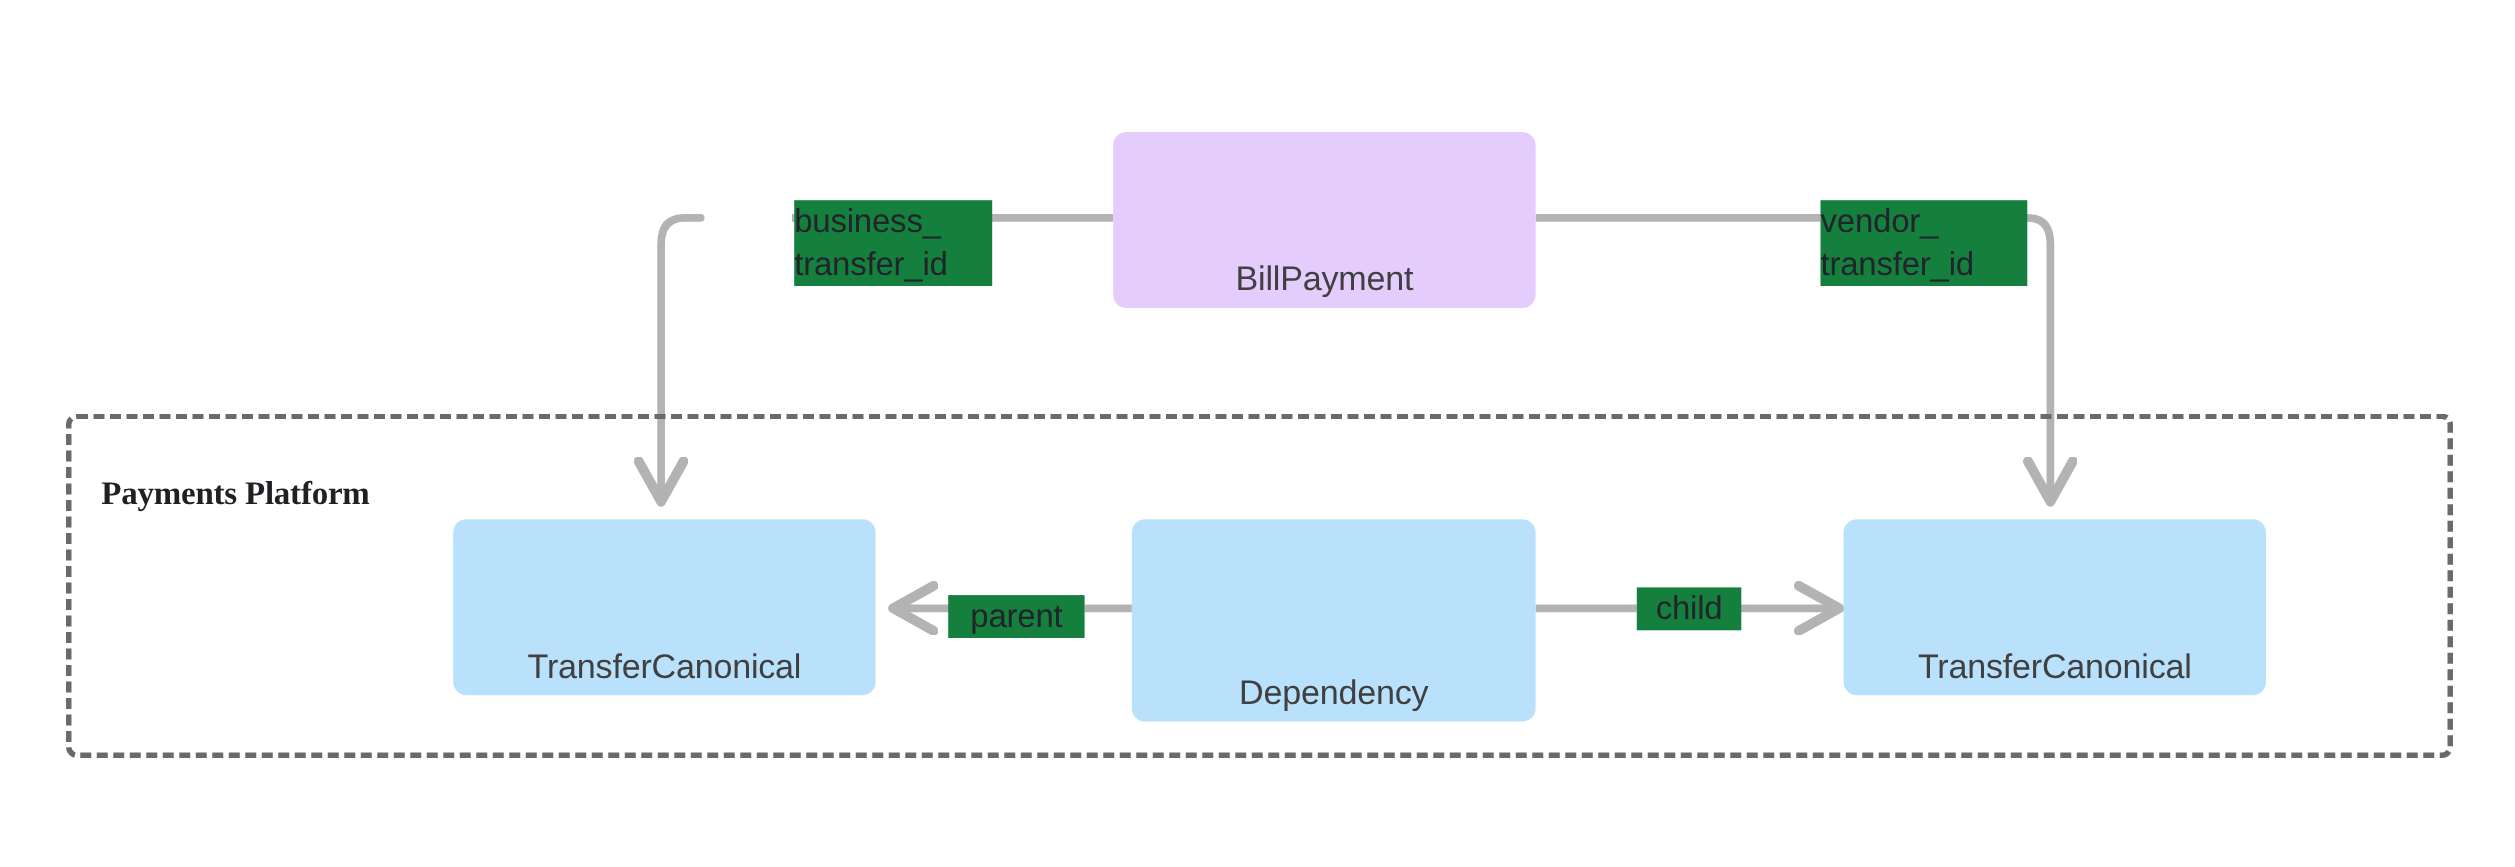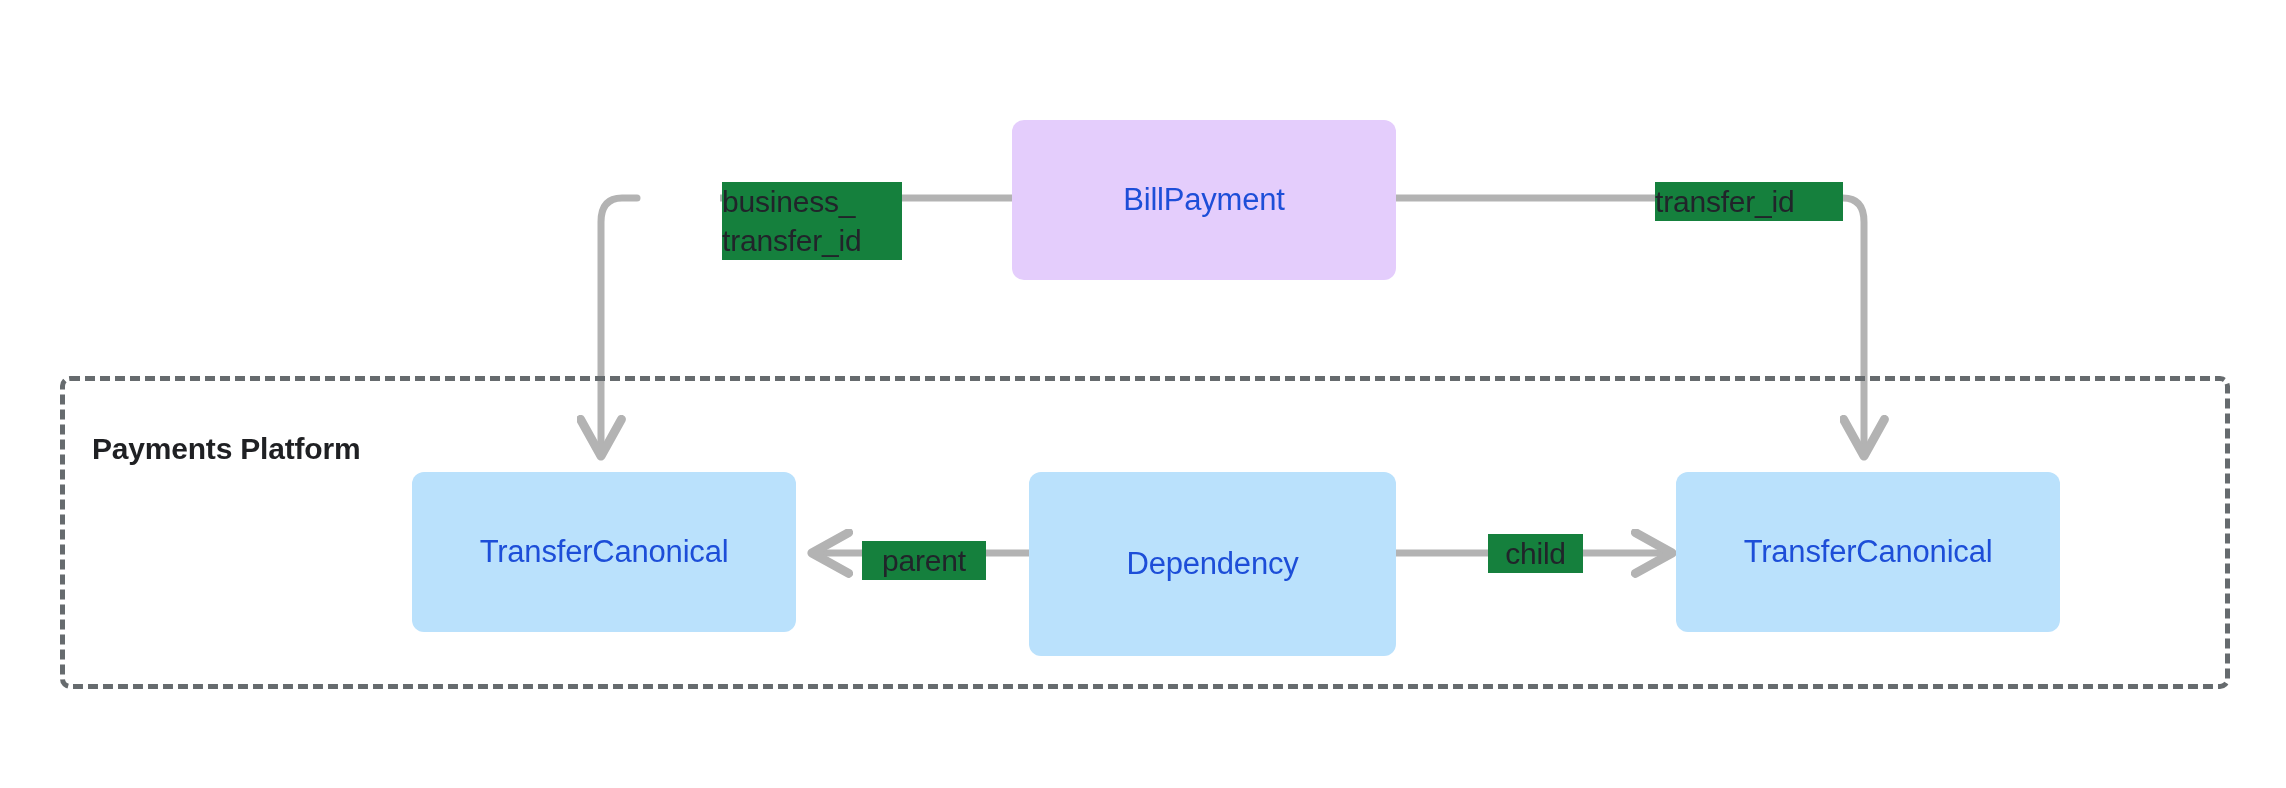--- a/index.html
+++ b/index.html
@@ -34,32 +34,33 @@
     border-radius: 10px;
     background: transparent;
   }
   .group-label {
     position: absolute;
     font-size: 30px;
     font-weight: bold;
     color: #1f2023;
     letter-spacing: -0.2px;
     white-space: nowrap;
+    font-family: Liberation Serif, serif;
   }
   
   .node {
     position: absolute;
     display: flex;
-    align-items: center;
+    align-items: flex-end;
     justify-content: center;
     text-align: center;
     border-radius: 12px;
     font-size: 31px;
     line-height: 1.30;
-    color: #1d4ed8;
+    color: #404040;
     letter-spacing: -0.2px;
     padding: 6px 10px;
   }
   .node-purple { background: #e4cdfc; }
   .node-blue   { background: #bae1fc; }
   .node-line { display: block; }
   
   .edge-label {
     position: absolute;
     font-size: 30px;
@@ -132,20 +133,21 @@
       <span class="node-line">TransferCanonical</span>
     </div>
   </div>
 
   <div class="edge-label" style="left:722px; top:158px; width:180px;">
     <span class="node-line">business_</span>
     <span class="node-line">transfer_id</span>
   </div>
 
   <div class="edge-label" style="left:1655px; top:158px; width:188px;">
+    <span class="node-line">vendor_</span>
     <span class="node-line">transfer_id</span>
   </div>
 
   <div class="edge-label centered" style="left:862px; top:517px; width:124px;">
     <span class="node-line">parent</span>
   </div>
 
   <div class="edge-label centered" style="left:1488px; top:510px; width:95px;">
     <span class="node-line">child</span>
   </div>

